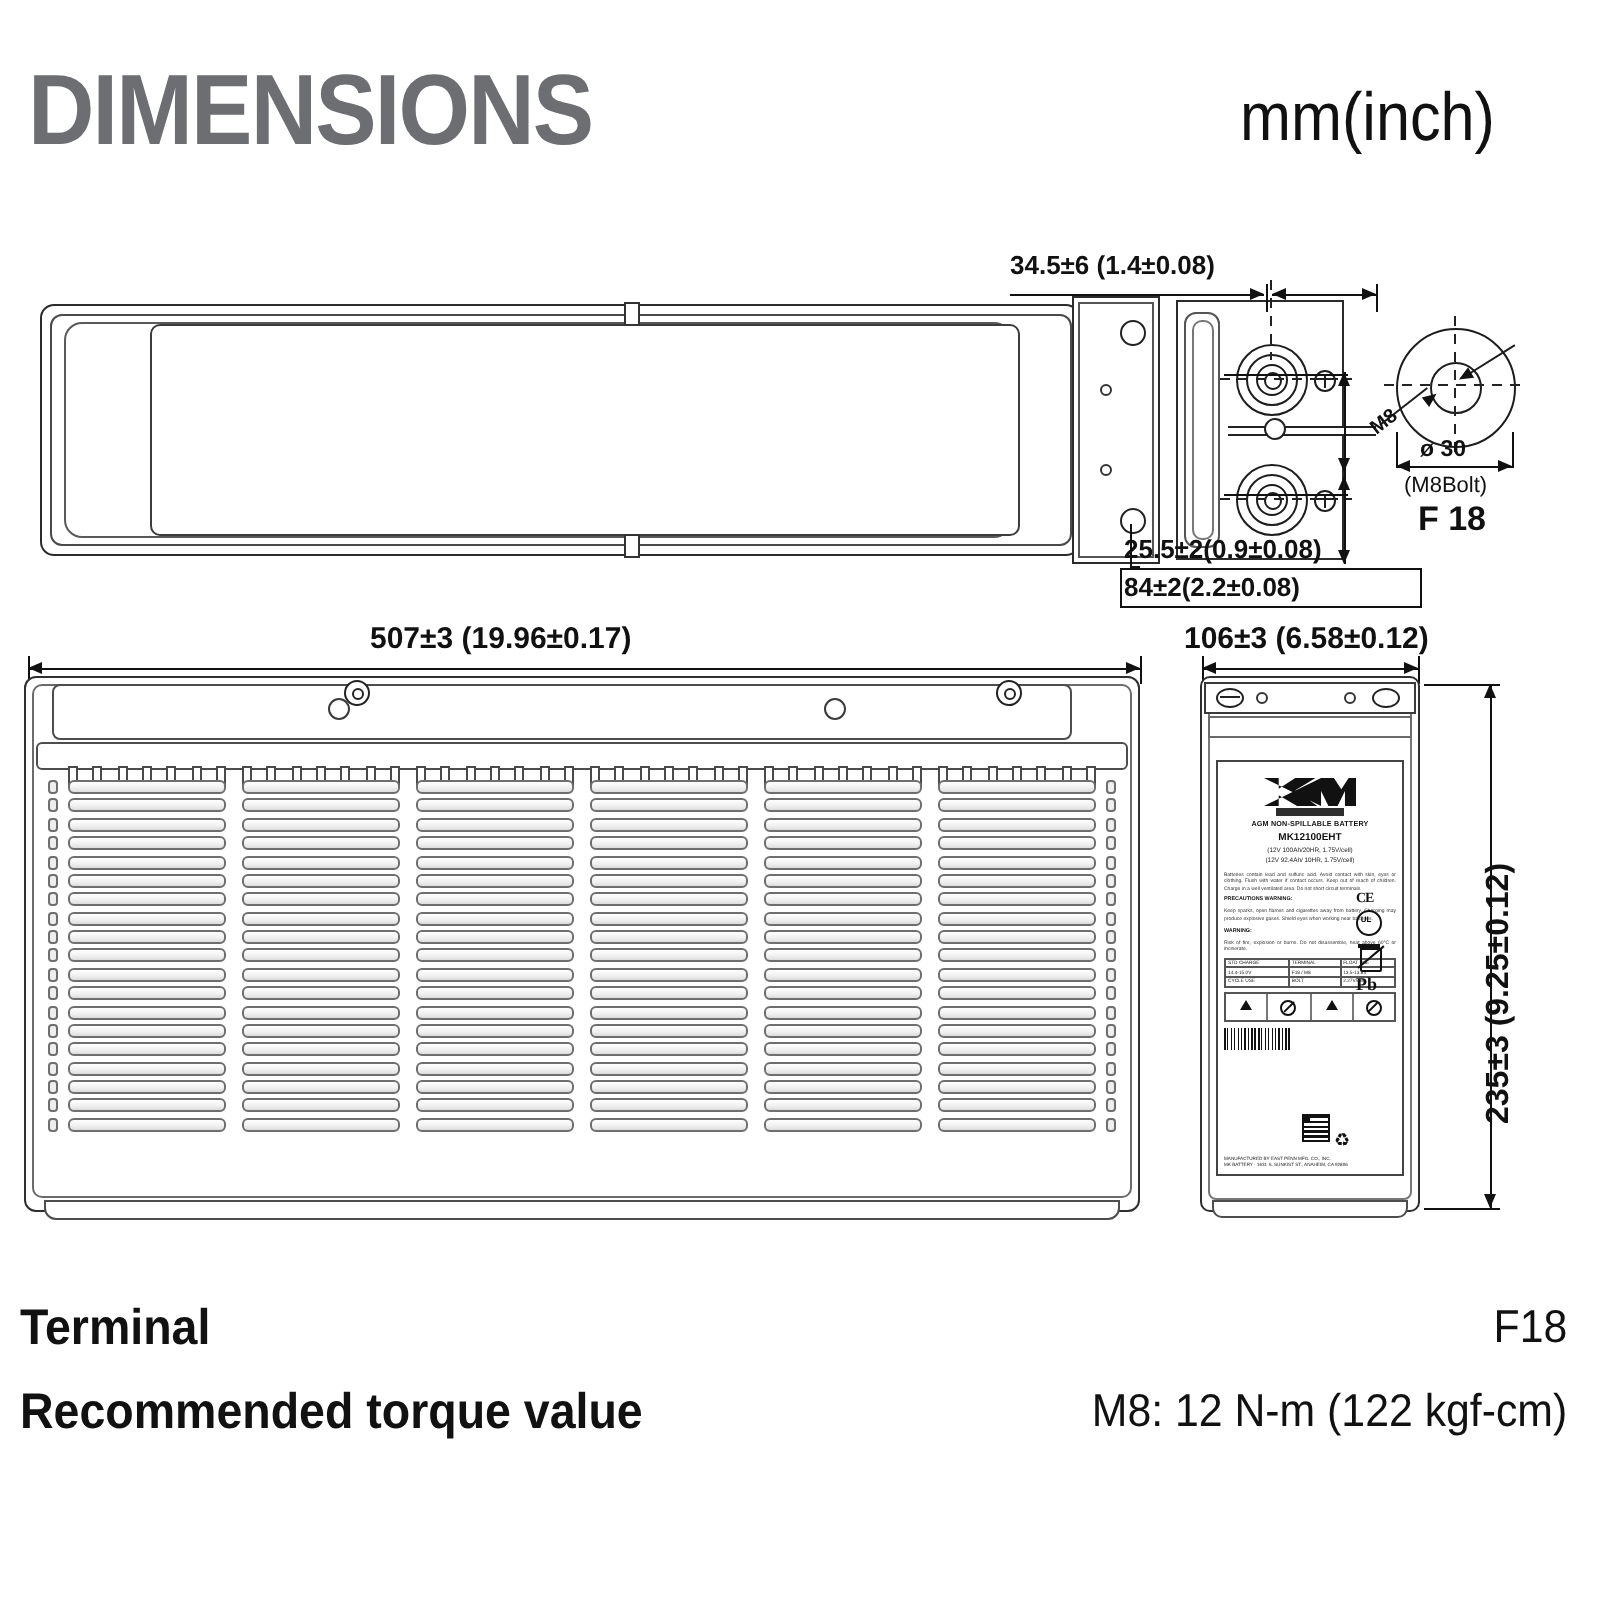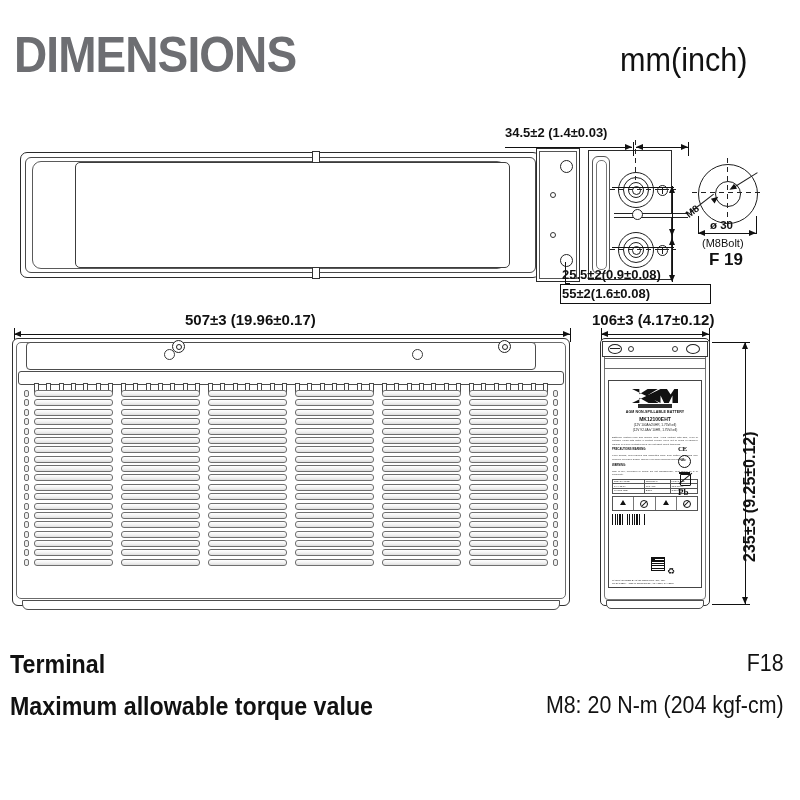--- a/index.html
+++ b/index.html
@@ -397,57 +397,57 @@
     <div class="arrow r" style="left:24px;top:36px;transform:rotate(-38deg);"></div>
     <div class="dimtext xs" style="left:-4px;top:52px;transform:rotate(-38deg);transform-origin:left top;font-weight:bold;font-size:10px;">M8</div>
 
     <div class="exth" style="left:10px;top:73px;width:58px;"></div>
     <div class="arrow l" style="left:10px;top:69.5px;"></div>
     <div class="arrow r" style="left:61px;top:69.5px;"></div>
     <div class="ext" style="left:10px;top:56px;height:18px;"></div>
     <div class="ext" style="left:68px;top:56px;height:18px;"></div>
     <div class="dimtext sm" style="left:22px;top:60px;">ø 30</div>
     <div class="dimtext xs" style="left:14px;top:78px;font-size:11px;">(M8Bolt)</div>
-    <div class="dimtext" style="left:21px;top:91px;font-size:17px;">F 19</div>
+    <div class="dimtext" style="left:21px;top:91px;font-size:17px;">F 18</div>
   </div>
 
-  <div class="dimtext" style="left:505px;top:126px;">34.5±2 (1.4±0.03)</div>
+  <div class="dimtext" style="left:505px;top:126px;">34.5±6 (1.4±0.08)</div>
   <div class="exth" style="left:505px;top:147px;width:127px;"></div>
   <div class="arrow r" style="left:625px;top:143.5px;"></div>
   <div class="arrow l" style="left:636px;top:143.5px;"></div>
   <div class="exth" style="left:636px;top:147px;width:52px;"></div>
   <div class="arrow r" style="left:681px;top:143.5px;"></div>
   <div class="ext" style="left:633px;top:142px;height:14px;"></div>
   <div class="ext" style="left:688px;top:142px;height:14px;"></div>
 
   <div class="ext" style="left:672px;top:186px;height:96px;"></div>
   <div class="arrow u" style="left:668.5px;top:186px;"></div>
   <div class="arrow d" style="left:668.5px;top:229px;"></div>
   <div class="arrow u" style="left:668.5px;top:238px;"></div>
   <div class="arrow d" style="left:668.5px;top:275px;"></div>
   <div class="exth" style="left:612px;top:187px;width:62px;"></div>
   <div class="exth" style="left:612px;top:247px;width:62px;"></div>
 
   <div class="ext" style="left:565px;top:262px;height:22px;"></div>
   <div class="exth" style="left:565px;top:283px;width:5px;"></div>
   <div class="dimtext" style="left:562px;top:268px;">25.5±2(0.9±0.08)</div>
   <div class="exth" style="left:560px;top:284px;width:150px;"></div>
-  <div class="dimtext" style="left:562px;top:287px;">55±2(1.6±0.08)</div>
+  <div class="dimtext" style="left:562px;top:287px;">84±2(2.2±0.08)</div>
   <div class="exth" style="left:560px;top:303px;width:150px;"></div>
   <div class="ext" style="left:560px;top:284px;height:20px;"></div>
   <div class="ext" style="left:710px;top:284px;height:20px;"></div>
 
   <div class="dimtext" style="left:185px;top:312px;font-size:15px;">507±3 (19.96±0.17)</div>
   <div class="exth" style="left:14px;top:334px;width:556px;"></div>
   <div class="arrow l" style="left:14px;top:330.5px;"></div>
   <div class="arrow r" style="left:563px;top:330.5px;"></div>
   <div class="ext" style="left:14px;top:328px;height:14px;"></div>
   <div class="ext" style="left:570px;top:328px;height:14px;"></div>
 
-  <div class="dimtext" style="left:592px;top:312px;font-size:15px;">106±3 (4.17±0.12)</div>
+  <div class="dimtext" style="left:592px;top:312px;font-size:15px;">106±3 (6.58±0.12)</div>
   <div class="exth" style="left:601px;top:334px;width:108px;"></div>
   <div class="arrow l" style="left:601px;top:330.5px;"></div>
   <div class="arrow r" style="left:702px;top:330.5px;"></div>
   <div class="ext" style="left:601px;top:328px;height:14px;"></div>
   <div class="ext" style="left:709px;top:328px;height:14px;"></div>
 
   <div id="front-view">
     <div class="case"></div>
     <div class="case-inner"></div>
     <div class="lidband"></div>
@@ -778,18 +778,18 @@
   <div class="exth" style="left:712px;top:342px;width:38px;"></div>
   <div class="exth" style="left:712px;top:604px;width:38px;"></div>
   <div class="dimtext vtext" style="left:742px;top:562px;transform:rotate(-90deg);font-size:16px;">235±3 (9.25±0.12)</div>
 
   <div id="spec-table">
     <div class="spec-row">
       <div class="spec-label">Terminal</div>
       <div class="spec-value">F18</div>
     </div>
     <div class="spec-row">
-      <div class="spec-label">Maximum allowable torque value</div>
-      <div class="spec-value">M8: 20 N-m (204 kgf-cm)</div>
+      <div class="spec-label">Recommended torque value</div>
+      <div class="spec-value">M8: 12 N-m (122 kgf-cm)</div>
     </div>
   </div>
 
 </div>
 
 </body></html>

